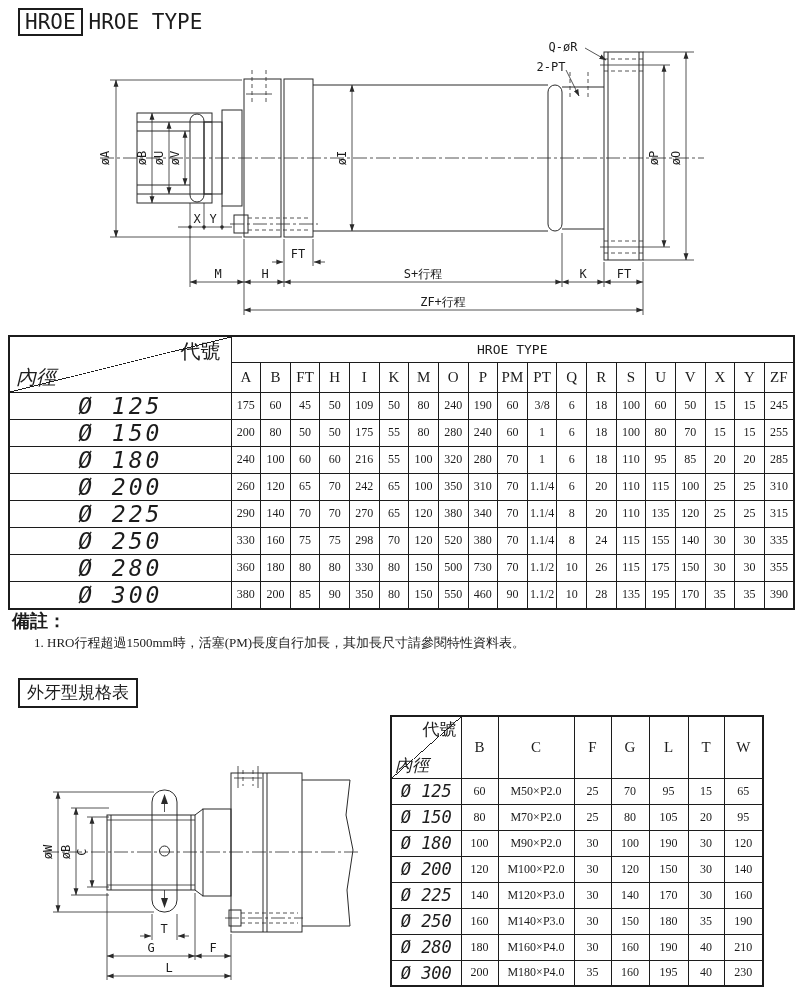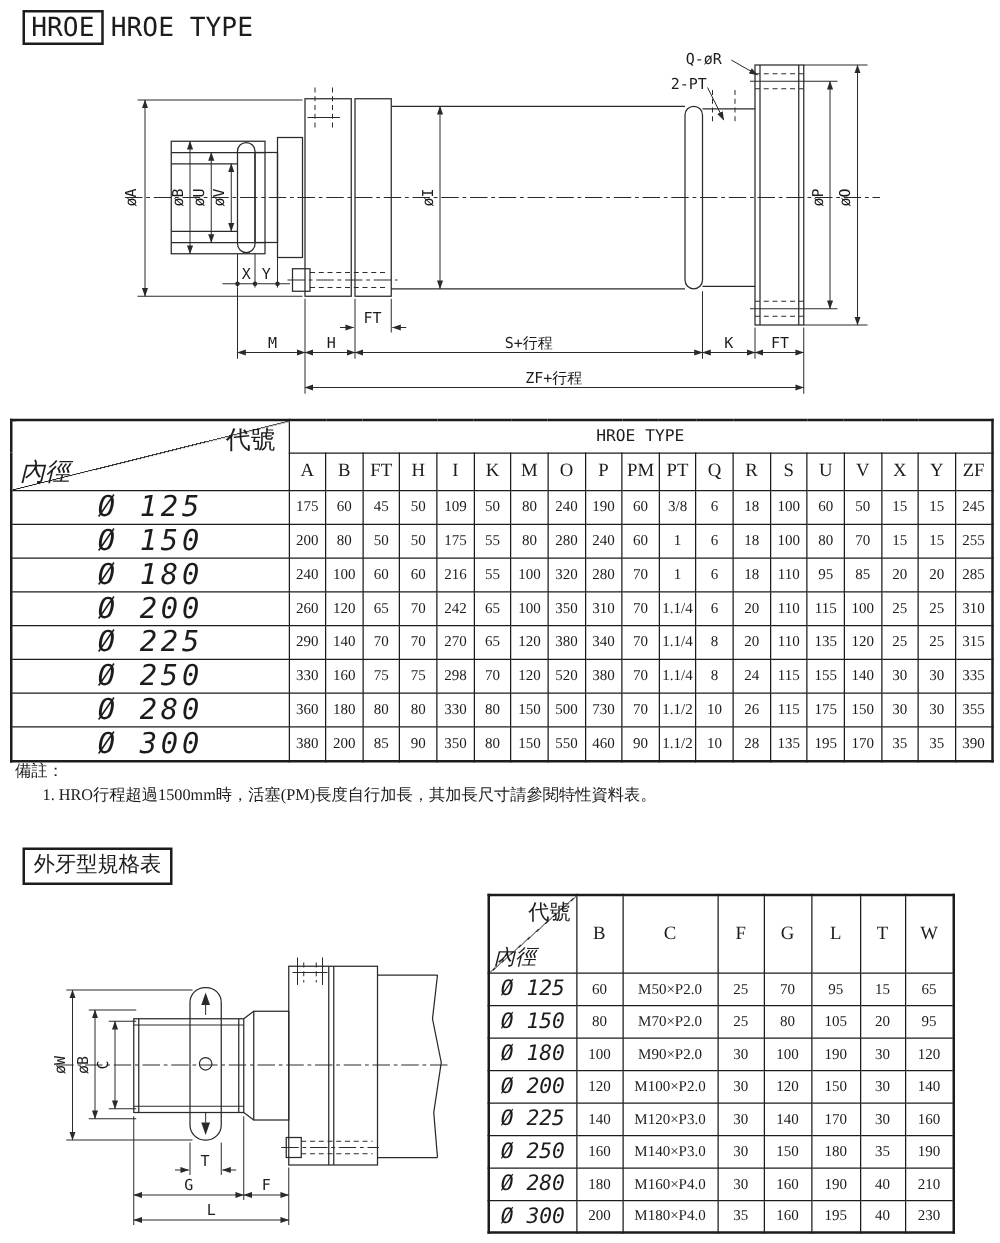--- a/index.html
+++ b/index.html
@@ -41,21 +41,21 @@
     background-image:linear-gradient(to bottom right,transparent 49.6%,#1c1c1c 49.6%,#1c1c1c 50.4%,transparent 50.4%);}
   th.corner .tr{position:absolute;top:1px;right:10px;font-size:20px;
                 font-family:"DejaVu Sans",sans-serif;}
   th.corner .bl{position:absolute;bottom:1px;left:6px;font-size:20px;
                 font-family:"DejaVu Sans",sans-serif;font-style:italic;}
   #table2 th.corner .tr{font-size:17px;right:4px;}
   #table2 th.corner .bl{font-size:17px;left:3px;}
   
   #notes{position:absolute;left:12px;top:608px;width:770px;
          font-family:"Liberation Serif",serif;font-size:13px;line-height:1.45;}
-  #notes .nt{font-size:13px;}
+  #notes .nt{font-size:18px;font-weight:bold;}
   #notes .items{padding-left:22px;}
 </style>
 </head>
 <body>
 
 <div class="sheet">
 
   <div class="title-row">
     <span class="boxed cad-title">HROE</span>
     <span class="cad-title">HROE TYPE</span>

